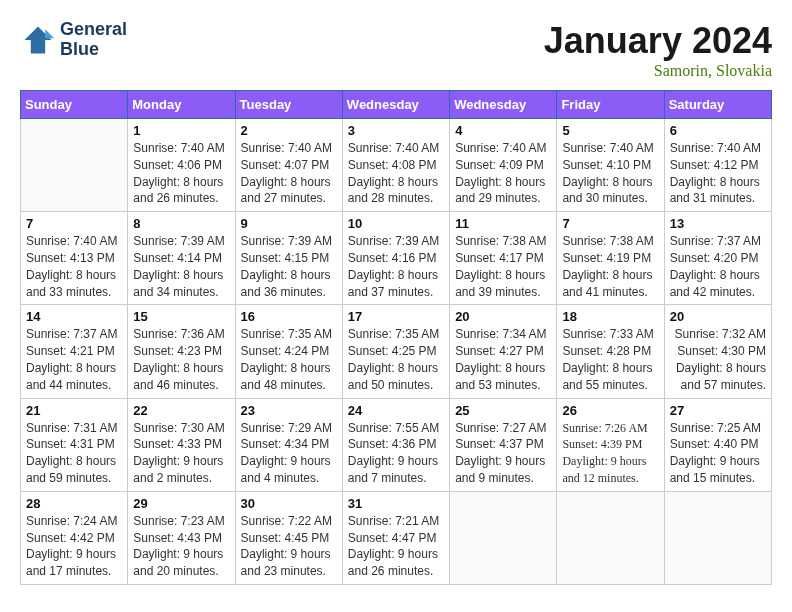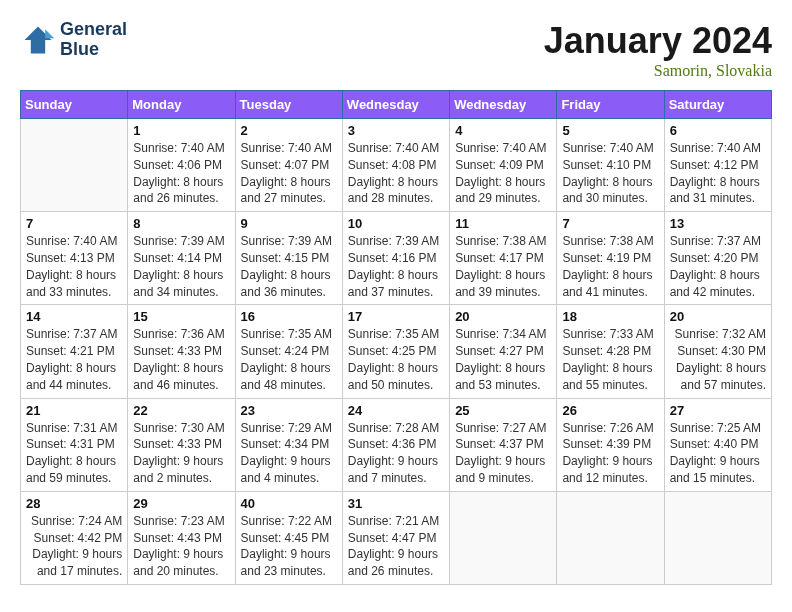--- a/index.html
+++ b/index.html
@@ -204,21 +204,21 @@
       <tr>
         <td>
           <span class="day-num">14</span>
           <div class="day-info" style="white-space: pre-line;">Sunrise: 7:37 AM
 Sunset: 4:21 PM
 Daylight: 8 hours and 44 minutes.</div>
         </td>
         <td>
           <span class="day-num">15</span>
           <div class="day-info" style="white-space: pre-line;">Sunrise: 7:36 AM
-Sunset: 4:33 PM
+Sunset: 4:23 PM
 Daylight: 8 hours and 46 minutes.</div>
         </td>
         <td>
           <span class="day-num">16</span>
           <div class="day-info" style="white-space: pre-line;">Sunrise: 7:35 AM
 Sunset: 4:24 PM
 Daylight: 8 hours and 48 minutes.</div>
         </td>
         <td>
           <span class="day-num">17</span>
@@ -259,58 +259,58 @@
 Daylight: 9 hours and 2 minutes.</div>
         </td>
         <td>
           <span class="day-num">23</span>
           <div class="day-info" style="white-space: pre-line;">Sunrise: 7:29 AM
 Sunset: 4:34 PM
 Daylight: 9 hours and 4 minutes.</div>
         </td>
         <td>
           <span class="day-num">24</span>
-          <div class="day-info" style="white-space: pre-line;">Sunrise: 7:28 AM
+          <div class="day-info" style="white-space: pre-line;">Sunrise: 7:55 AM
 Sunset: 4:36 PM
 Daylight: 9 hours and 7 minutes.</div>
         </td>
         <td>
           <span class="day-num">25</span>
           <div class="day-info" style="white-space: pre-line;">Sunrise: 7:27 AM
 Sunset: 4:37 PM
 Daylight: 9 hours and 9 minutes.</div>
         </td>
         <td>
           <span class="day-num">26</span>
-          <div class="day-info" style="white-space: pre-line;">Sunrise: 7:26 AM
+          <div class="day-info" style="white-space: pre-line; font-family: Liberation Serif, serif;">Sunrise: 7:26 AM
 Sunset: 4:39 PM
 Daylight: 9 hours and 12 minutes.</div>
         </td>
         <td>
           <span class="day-num">27</span>
           <div class="day-info" style="white-space: pre-line;">Sunrise: 7:25 AM
 Sunset: 4:40 PM
 Daylight: 9 hours and 15 minutes.</div>
         </td>
       </tr>
       <tr>
         <td>
           <span class="day-num">28</span>
-          <div class="day-info" style="white-space: pre-line; text-align: right;">Sunrise: 7:24 AM
+          <div class="day-info" style="white-space: pre-line;">Sunrise: 7:24 AM
 Sunset: 4:42 PM
 Daylight: 9 hours and 17 minutes.</div>
         </td>
         <td>
           <span class="day-num">29</span>
           <div class="day-info" style="white-space: pre-line;">Sunrise: 7:23 AM
 Sunset: 4:43 PM
 Daylight: 9 hours and 20 minutes.</div>
         </td>
         <td>
-          <span class="day-num">40</span>
+          <span class="day-num">30</span>
           <div class="day-info" style="white-space: pre-line;">Sunrise: 7:22 AM
 Sunset: 4:45 PM
 Daylight: 9 hours and 23 minutes.</div>
         </td>
         <td>
           <span class="day-num">31</span>
           <div class="day-info" style="white-space: pre-line;">Sunrise: 7:21 AM
 Sunset: 4:47 PM
 Daylight: 9 hours and 26 minutes.</div>
         </td>

